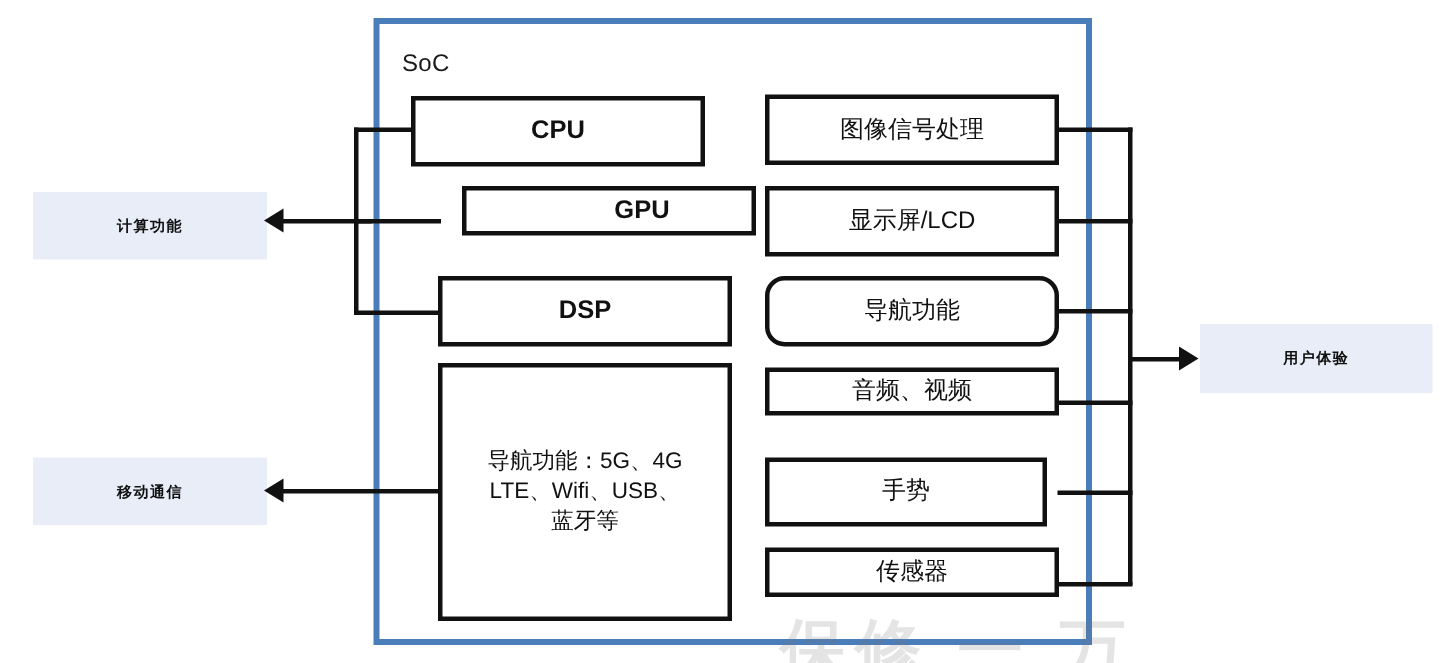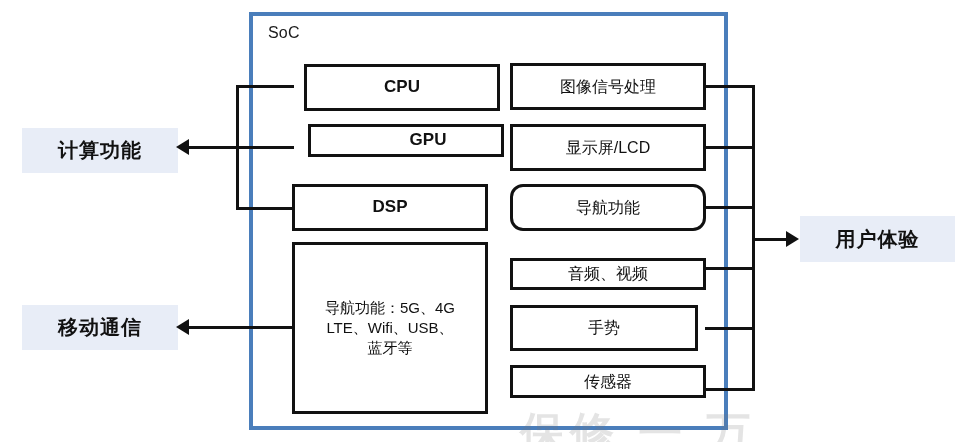--- a/index.html
+++ b/index.html
@@ -25,21 +25,21 @@
     top: 12px;
     width: 479px;
     height: 418px;
     border: 4px solid #4a7ebb;
     box-sizing: border-box;
     background: transparent;
   }
   .soc-label {
     position: absolute;
     left: 268px;
-    top: 24px;
+    top: 34px;
     font-size: 16px;
     color: #1a1a1a;
     letter-spacing: 0.2px;
     white-space: nowrap;
   }
 
   
   .blk {
     position: absolute;
     border: 3px solid #111111;
@@ -58,21 +58,21 @@
   .blk.multiline { font-size: 15px; padding: 0 10px; }
 
   
   .chip {
     position: absolute;
     background: #e8edf7;
     display: flex;
     align-items: center;
     justify-content: center;
     color: #111111;
-    font-size: 20px;
+    font-size: 10px;
     font-weight: 700;
     letter-spacing: 1px;
     z-index: 3;
   }
 
   
   .ln-h {
     position: absolute;
     height: 0;
     border-top: 3px solid #111111;
@@ -132,21 +132,21 @@
   <div class="ln-h" style="left:705px; top:85px; width:50px;"></div>
   <div class="ln-h" style="left:705px; top:146px; width:50px;"></div>
   <div class="ln-h" style="left:705px; top:206px; width:50px;"></div>
   <div class="ln-h" style="left:705px; top:267px; width:50px;"></div>
   <div class="ln-h" style="left:705px; top:327px; width:50px;"></div>
   <div class="ln-h" style="left:705px; top:388px; width:50px;"></div>
 
   <div class="ln-h" style="left:752px; top:238px; width:36px;"></div>
   <div class="arrow-right" style="left:786px; top:231px;"></div>
 
-  <div class="blk latin" style="left:304px; top:64px; width:196px; height:47px;">
+  <div class="blk latin" style="left:274px; top:64px; width:196px; height:47px;">
     <span>CPU</span>
   </div>
   <div class="blk latin" style="left:308px; top:124px; width:196px; height:33px;padding-left:44px;">
     <span>GPU</span>
   </div>
   <div class="blk latin" style="left:292px; top:184px; width:196px; height:47px;">
     <span>DSP</span>
   </div>
 
   <div class="blk multiline" style="left:292px; top:242px; width:196px; height:172px; flex-direction:column;">
@@ -157,21 +157,21 @@
 
   <div class="blk" style="left:510px; top:124px; width:196px; height:47px;">
     <span>显示屏/LCD</span>
   </div>
   <div class="blk" style="left:510px; top:63px; width:196px; height:47px;">
     <span>图像信号处理</span>
   </div>
   <div class="blk" style="left:510px; top:184px; width:196px; height:47px;border-radius:13px;">
     <span>导航功能</span>
   </div>
-  <div class="blk" style="left:510px; top:258px; width:196px; height:32px;">
+  <div class="blk" style="left:510px; top:245px; width:196px; height:32px;">
     <span>音频、视频</span>
   </div>
   <div class="blk" style="left:510px; top:305px; width:188px; height:46px;">
     <span>手势</span>
   </div>
   <div class="blk" style="left:510px; top:365px; width:196px; height:33px;">
     <span>传感器</span>
   </div>
 
   <div class="chip" style="left:22px; top:128px; width:156px; height:45px;">

